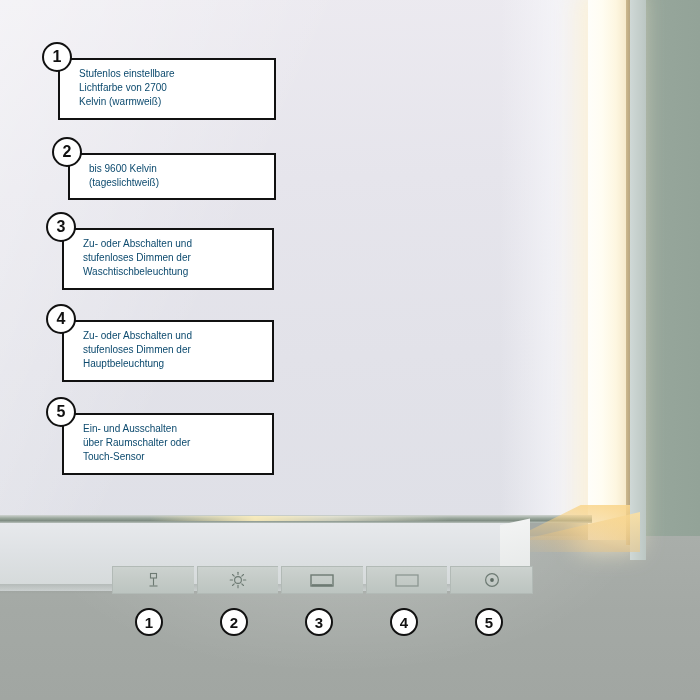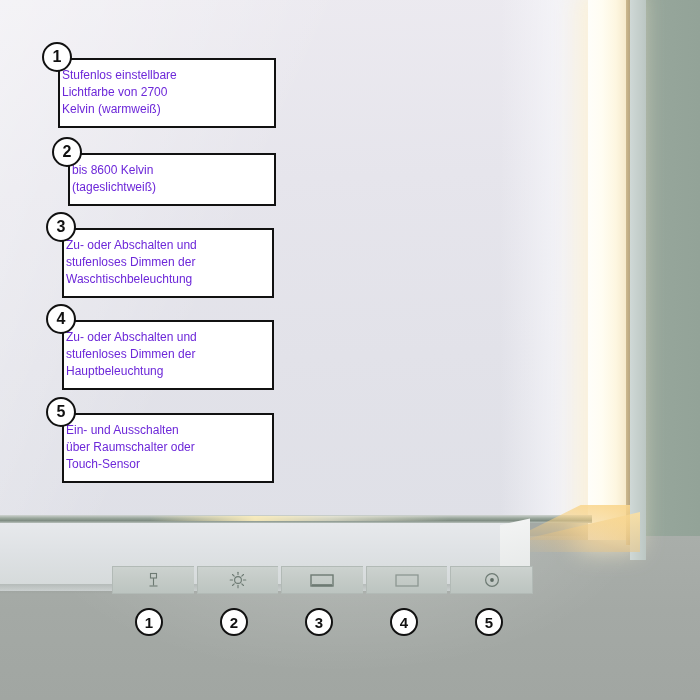--- a/index.html
+++ b/index.html
@@ -112,24 +112,24 @@
   .btn-cell:last-child{ border-right:1px solid #b2bab6; }
   .btn-cell + .btn-cell{ margin-left:3px; border-left:1px solid #b2bab6; }
   .btn-cell svg{ display:block; }
 
   
   .callouts{ position:absolute; left:0; top:0; width:700px; height:700px; }
   .callout{ position:absolute; }
   .callout-box{
     background:#ffffff;
     border:2.5px solid #111111;
-    padding:7px 10px 8px 2px;
-    font-size:12px;
+    padding:7px 10px 8px 19px;
+    font-size:10px;
     line-height:1.42;
-    color:#6d28d9;
+    color:#0c4a6e;
     white-space:pre-line;
   }
   .badge{
     position:absolute;
     width:30px; height:30px; border-radius:50%;
     background:#ffffff; border:2.5px solid #111111;
     display:flex; align-items:center; justify-content:center;
     font-size:16px; font-weight:bold; color:#111;
     left:-16px; top:-16px;
     z-index:3;
@@ -226,21 +226,21 @@
 
   <div class="callout" style="left:58px; top:58px; width:218px;">
     <div class="badge">1</div>
     <div class="callout-box">Stufenlos einstellbare
 Lichtfarbe von 2700
 Kelvin (warmweiß)</div>
   </div>
 
   <div class="callout" style="left:68px; top:153px; width:208px;">
     <div class="badge">2</div>
-    <div class="callout-box">bis 8600 Kelvin
+    <div class="callout-box">bis 9600 Kelvin
 (tageslichtweiß)</div>
   </div>
 
   <div class="callout" style="left:62px; top:228px; width:212px;">
     <div class="badge">3</div>
     <div class="callout-box">Zu- oder Abschalten und
 stufenloses Dimmen der
 Waschtischbeleuchtung</div>
   </div>
 

